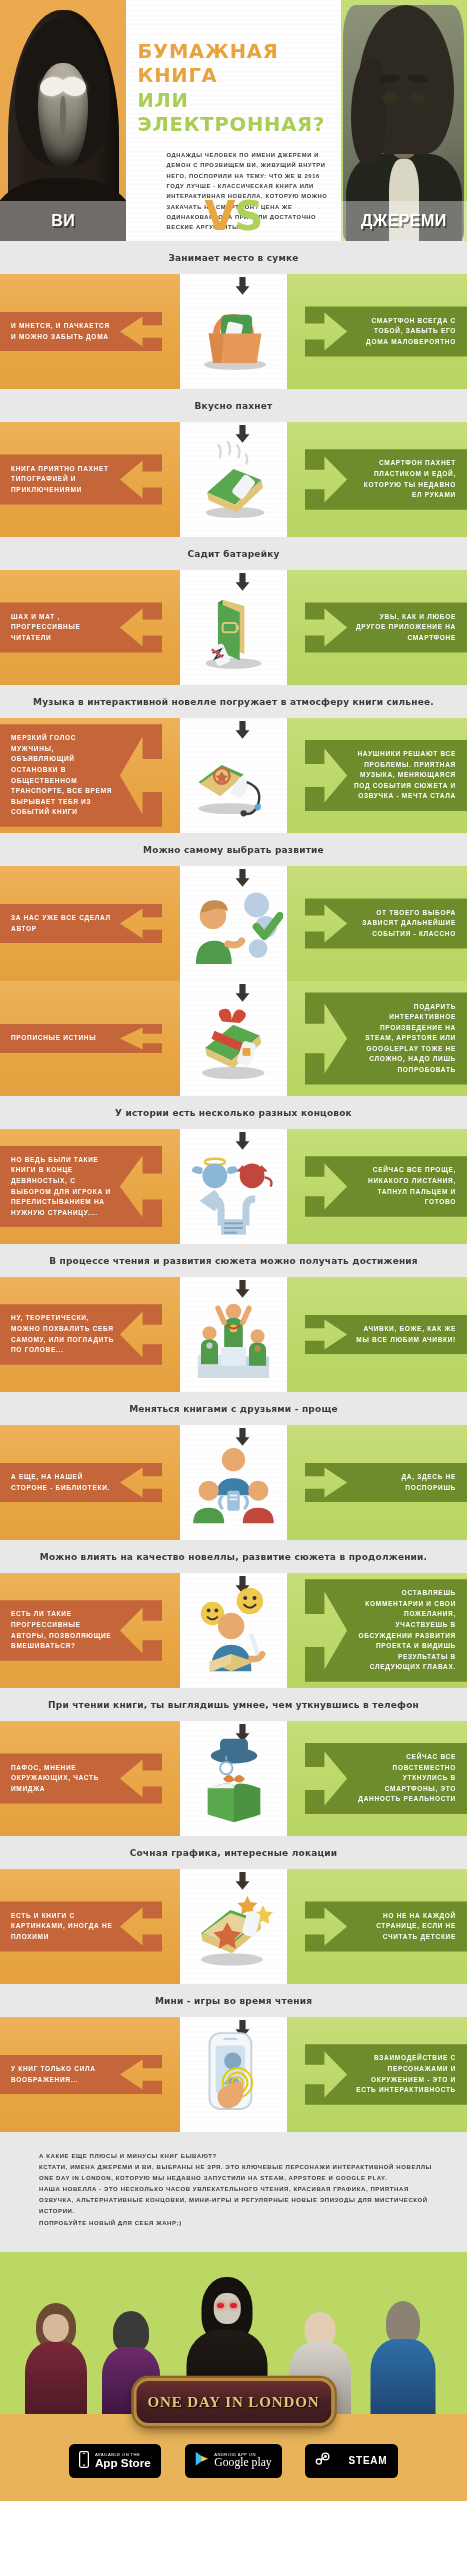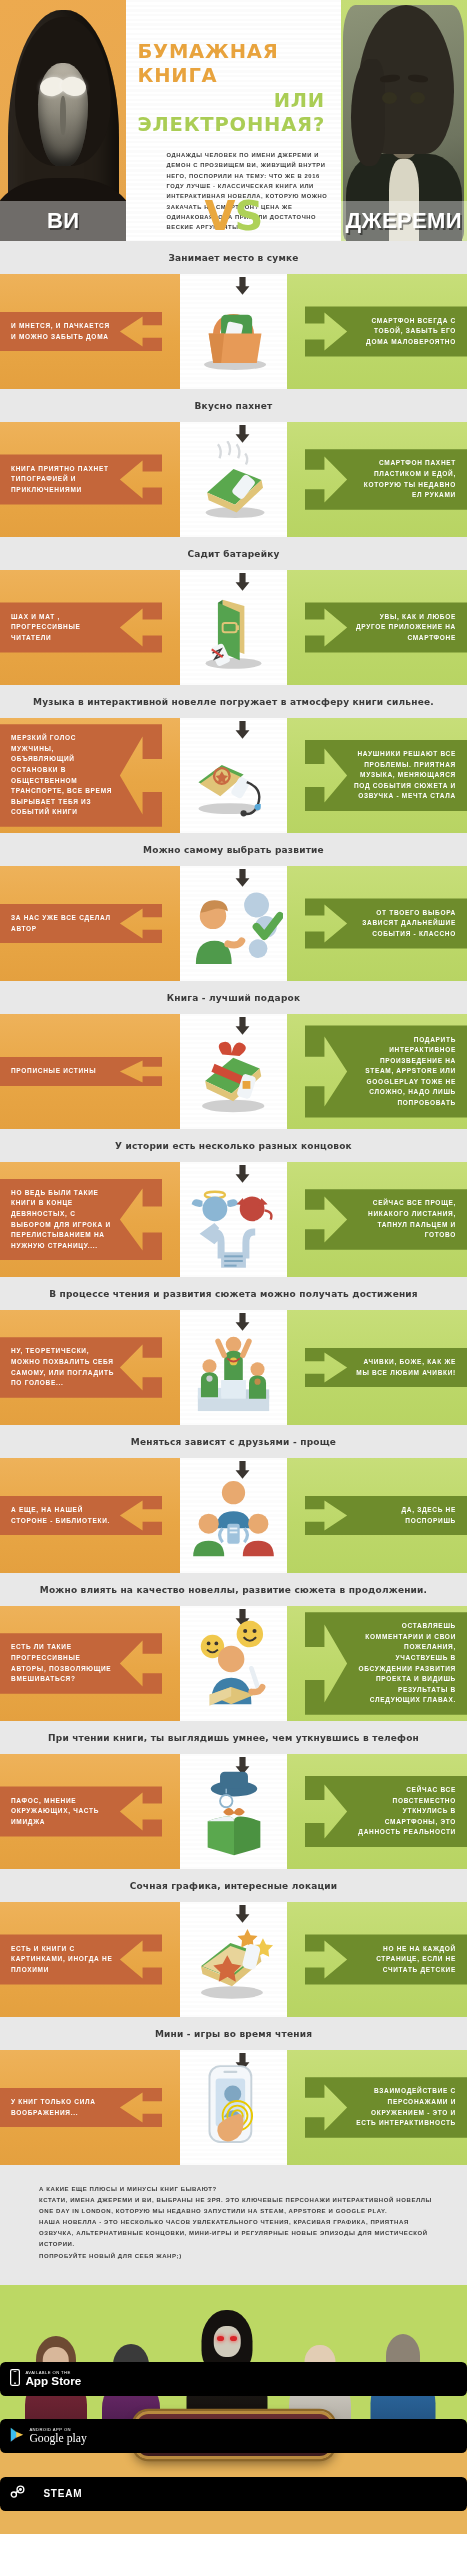--- a/index.html
+++ b/index.html
@@ -83,37 +83,37 @@
     position:absolute; left:38%; bottom:0; width:24%; height:34%;
     background:#d9d6c4; border-radius:38% 38% 0 0;
   }
 
   .name-bar {
     position:absolute; left:0; right:0; bottom:0; height:40px;
     background:rgba(255,255,255,.38);
     display:flex; align-items:center; justify-content:center;
   }
   .name-bar span {
-    color:#ffffff; font-size:22px; font-weight:bold; letter-spacing:0.4px;
+    color:#ffffff; font-size:16px; font-weight:bold; letter-spacing:0.4px;
     text-shadow:1.6px 1.6px 0 rgba(0,0,0,.45);
     text-transform:uppercase;
   }
 
   .header-center {
     flex:1; background:#ffffff; position:relative;
     background-image: repeating-linear-gradient(180deg, #fbfbfb 0 2.3px, #ffffff 2.3px 4.7px);
   }
   .title-wrap { padding:17px 12.5px 0 11px; text-align:left;margin-top:23px; }
   .title-line1, .title-line2 {
     font-size:19.5px; font-weight:bold; letter-spacing:0.8px;
     font-family:"DejaVu Sans", sans-serif; text-transform:uppercase;
     line-height:1.25;
   }
   .title-line1 { color:#e8a33d; }
-  .title-line2 { color:#aacd55; text-align:right; padding-right:3.1px; }
+  .title-line2 { color:#aacd55; text-align:left; padding-right:3.1px; }
   .intro {
     margin:12.5px 0 0 40px; padding-right:6.2px;
     font-size:5.8px; line-height:1.78; letter-spacing:0.6px;
     color:#3c3c3c; font-weight:bold; text-transform:uppercase;
   }
   .vs {
     position:absolute; left:0; right:0; bottom:1.6px; text-align:center;
     font-size:40px; font-weight:bold; letter-spacing:-0.8px;
     font-family:"DejaVu Sans", sans-serif;
   }
@@ -188,21 +188,21 @@
     box-shadow:0 0 0 2.3px #8c6629, 0 4.7px 11px rgba(0,0,0,.45);
     display:flex; align-items:center; justify-content:center;
   }
   .logo-plate span {
     font-family:"Liberation Serif", serif; font-size:15px; font-weight:bold;
     color:#e3c479; letter-spacing:0.9px; text-shadow:0.8px 0.8px 1.6px #000;
     text-transform:uppercase;
   }
   .store-row {
     position:absolute; left:0; right:0; bottom:23.4px;
-    display:flex; justify-content:center; gap:23.4px;flex-direction:column;
+    display:flex; justify-content:center; gap:23.4px;
   }
   .store-btn {
     background:#000; border-radius:5.4px; height:34px; min-width:92px;
     display:flex; align-items:center; gap:5.4px; padding:0 10px; color:#fff;
   }
   .store-btn .sb-small { font-size:4.2px; letter-spacing:0.4px; display:block; line-height:1.25; text-transform:uppercase;}
   .store-btn .sb-big { font-size:11.7px; font-weight:bold; display:block; line-height:1.08; }
   .store-btn .sb-gp { font-family:"Liberation Serif", serif; font-size:11.7px; display:block; line-height:1.1; }
   .store-btn .sb-steam { font-size:10px; font-weight:bold; letter-spacing:0.8px;padding-left:11px; }
 </style>
@@ -412,23 +412,20 @@
                 <path d="M55 78 q14 4 18 -4" stroke="#e8a96f" stroke-width="9" fill="none" stroke-linecap="round"></path>
               </svg>
             </div>
           </div>
           <div class="side side-right">
             <div class="banner banner-right">От твоего выбора зависят дальнейшие события - классно</div>
           </div>
         </div>
       </div>
       <div class="row">
-        <div class="row-title">
-          <span>Книга - лучший подарок</span>
-        </div>
         <div class="row-body">
           <div class="side side-left">
             <div class="banner banner-left">Прописные истины</div>
           </div>
           <div class="center">
             <div class="down-arrow">
               <svg width="17" height="18.7" viewBox="0 0 22 24">
                 <path d="M7 0 h8 v12 h5 L11 23 L2 12 h5 Z" fill="#3a3530"></path>
               </svg>
             </div>
@@ -521,21 +518,21 @@
               </svg>
             </div>
           </div>
           <div class="side side-right">
             <div class="banner banner-right">Ачивки, боже, как же мы все любим ачивки!</div>
           </div>
         </div>
       </div>
       <div class="row">
         <div class="row-title">
-          <span>Меняться зависят с друзьями - проще</span>
+          <span>Меняться книгами с друзьями - проще</span>
         </div>
         <div class="row-body">
           <div class="side side-left">
             <div class="banner banner-left">А еще, на нашей стороне - библиотеки.</div>
           </div>
           <div class="center">
             <div class="down-arrow">
               <svg width="17" height="18.7" viewBox="0 0 22 24">
                 <path d="M7 0 h8 v12 h5 L11 23 L2 12 h5 Z" fill="#3a3530"></path>
               </svg>

